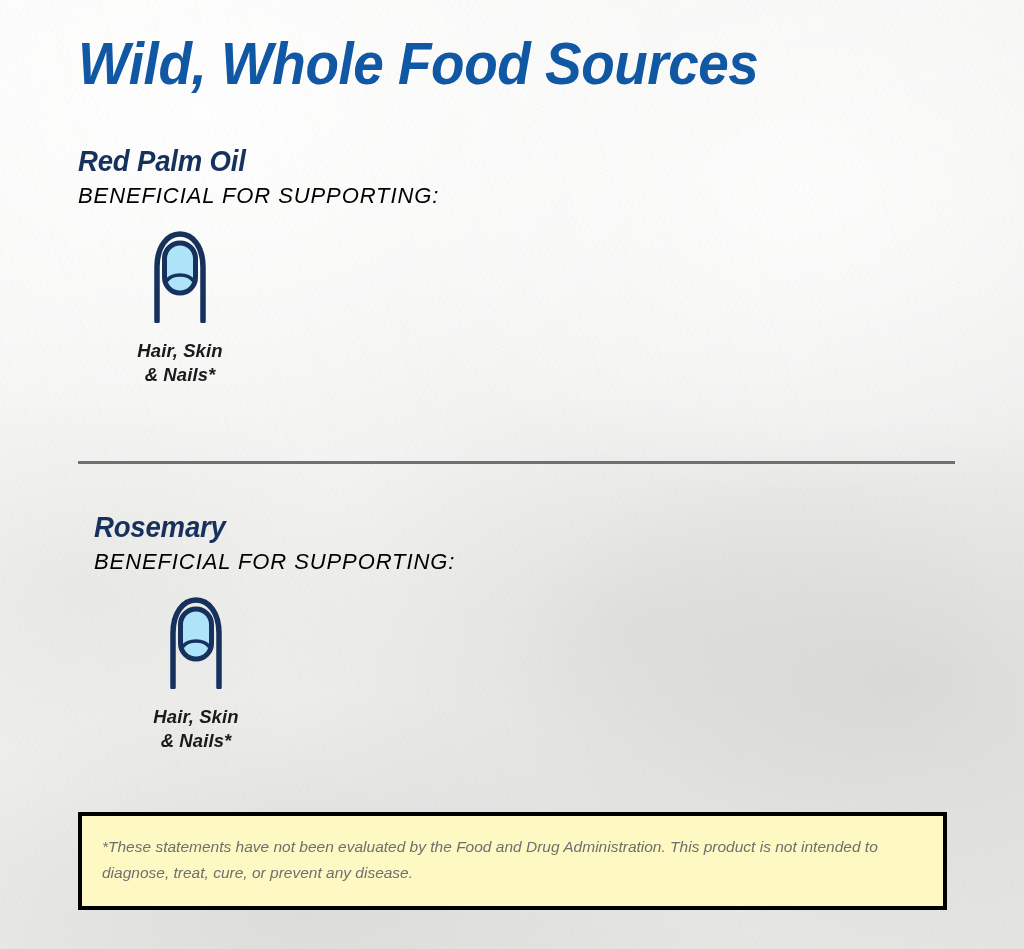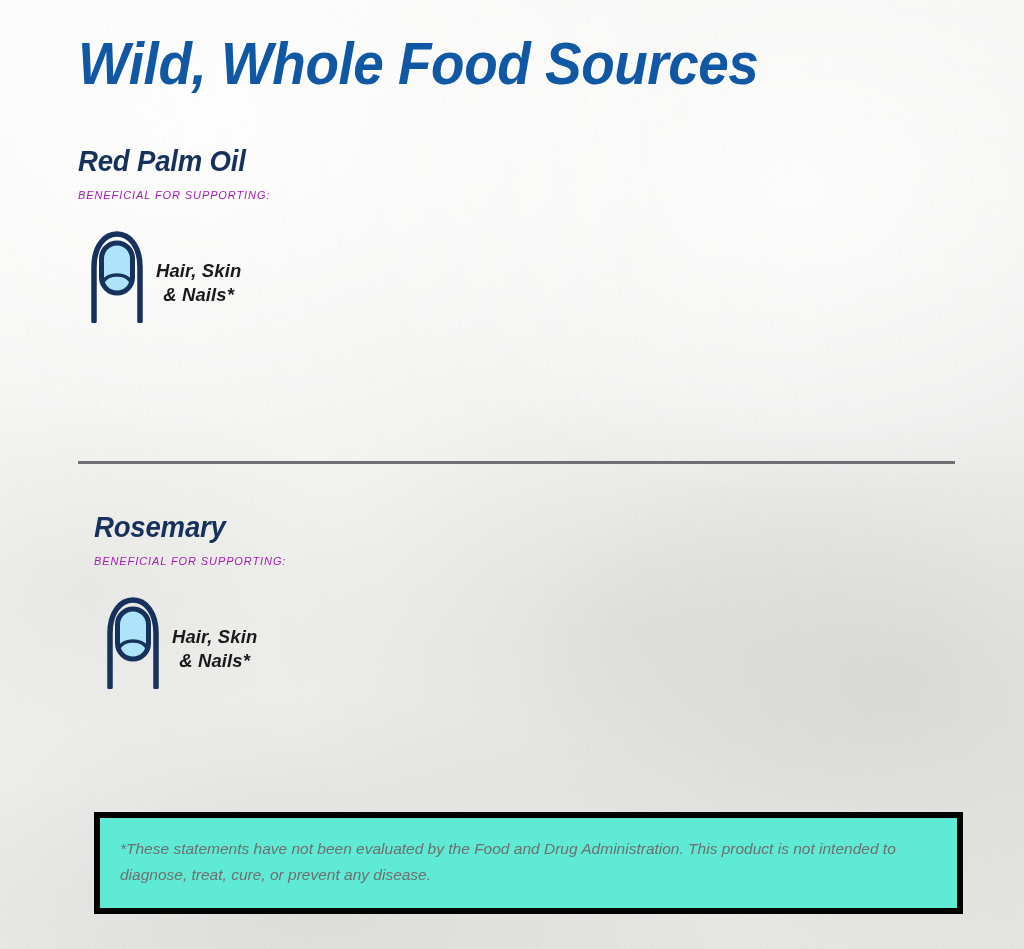--- a/index.html
+++ b/index.html
@@ -72,38 +72,38 @@
     line-height: 34px;
     font-weight: 700;
     color: #16325c;
     letter-spacing: -0.2px;
     transform: scaleX(0.95);
     transform-origin: left center;
     white-space: nowrap;
   }
   .section-subtitle {
     margin-top: 8px;
-    font-size: 11px;
+    font-size: 22px;
     line-height: 19px;
     font-weight: 400;
     letter-spacing: 0.9px;
-    color: #a21caf;
+    color: #000000;
     white-space: nowrap;
   }
 
   
   .benefits {
     display: flex;
     align-items: flex-start;
     margin-top: 22px;
   }
   .benefit {
     width: 204px;
     display: flex;
-    flex-direction: row;
+    flex-direction: column;
     align-items: center;
   }
   .benefit + .benefit { margin-left: 86px; }
   .benefit-icon {
     height: 96px;
     display: flex;
     align-items: center;
     justify-content: center;
   }
   .benefit-label {
@@ -123,26 +123,26 @@
     left: 78px;
     top: 461px;
     width: 877px;
     height: 3px;
     background: #6e7174;
   }
 
   
   .disclaimer-box {
     position: absolute;
-    left: 94px;
+    left: 78px;
     top: 812px;
     width: 869px;
     box-sizing: border-box;
-    border: 6px solid #000000;
-    background: #5eead4;
+    border: 4px solid #000000;
+    background: #fef9c3;
     padding: 18px 20px 20px 20px;
   }
   .disclaimer-text {
     font-size: 15.5px;
     line-height: 26px;
     color: #6f6f6f;
     font-weight: 400;
   }
 </style>
 </head>

